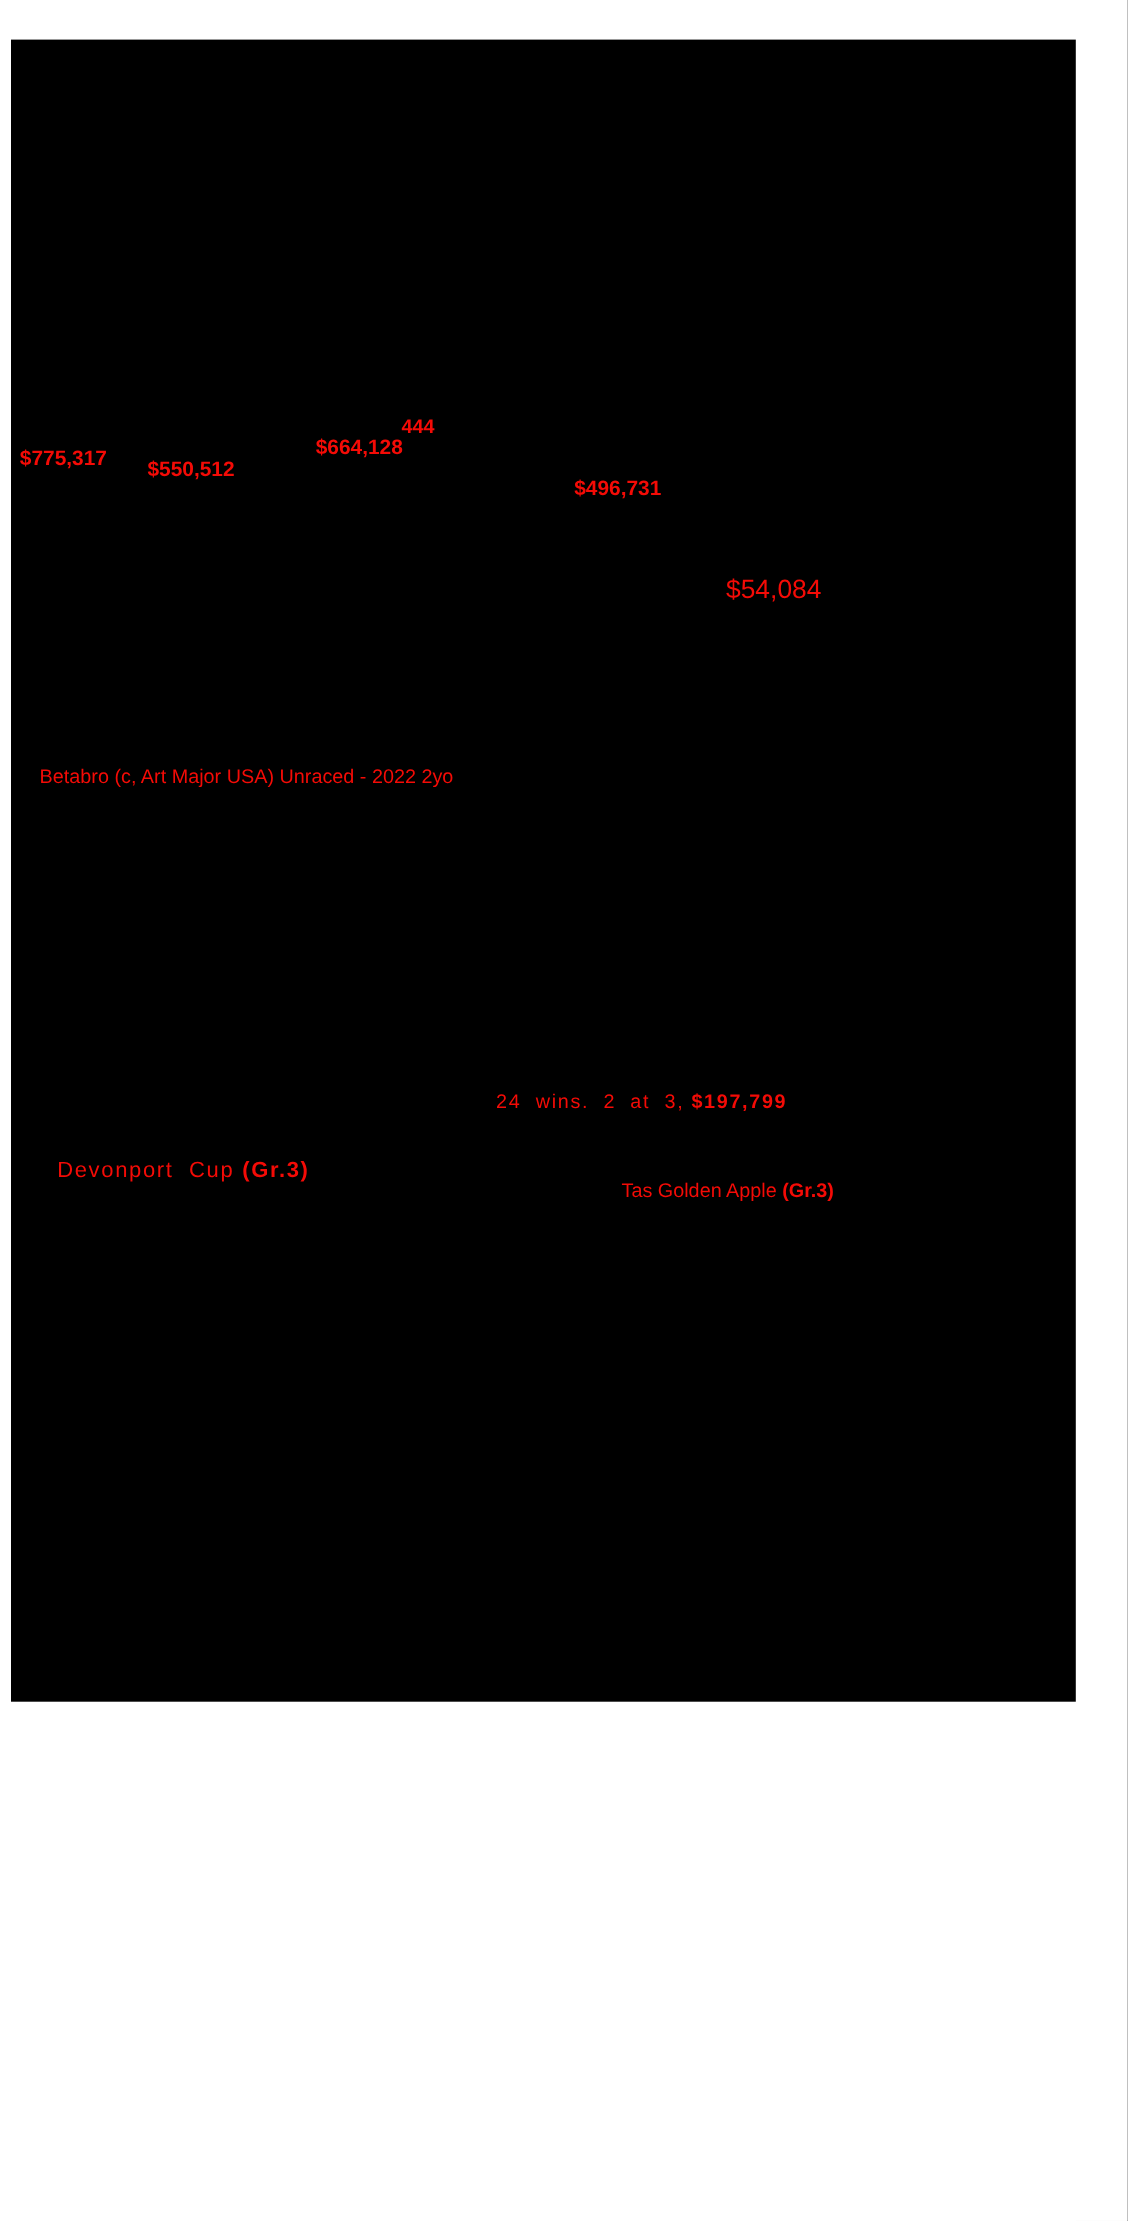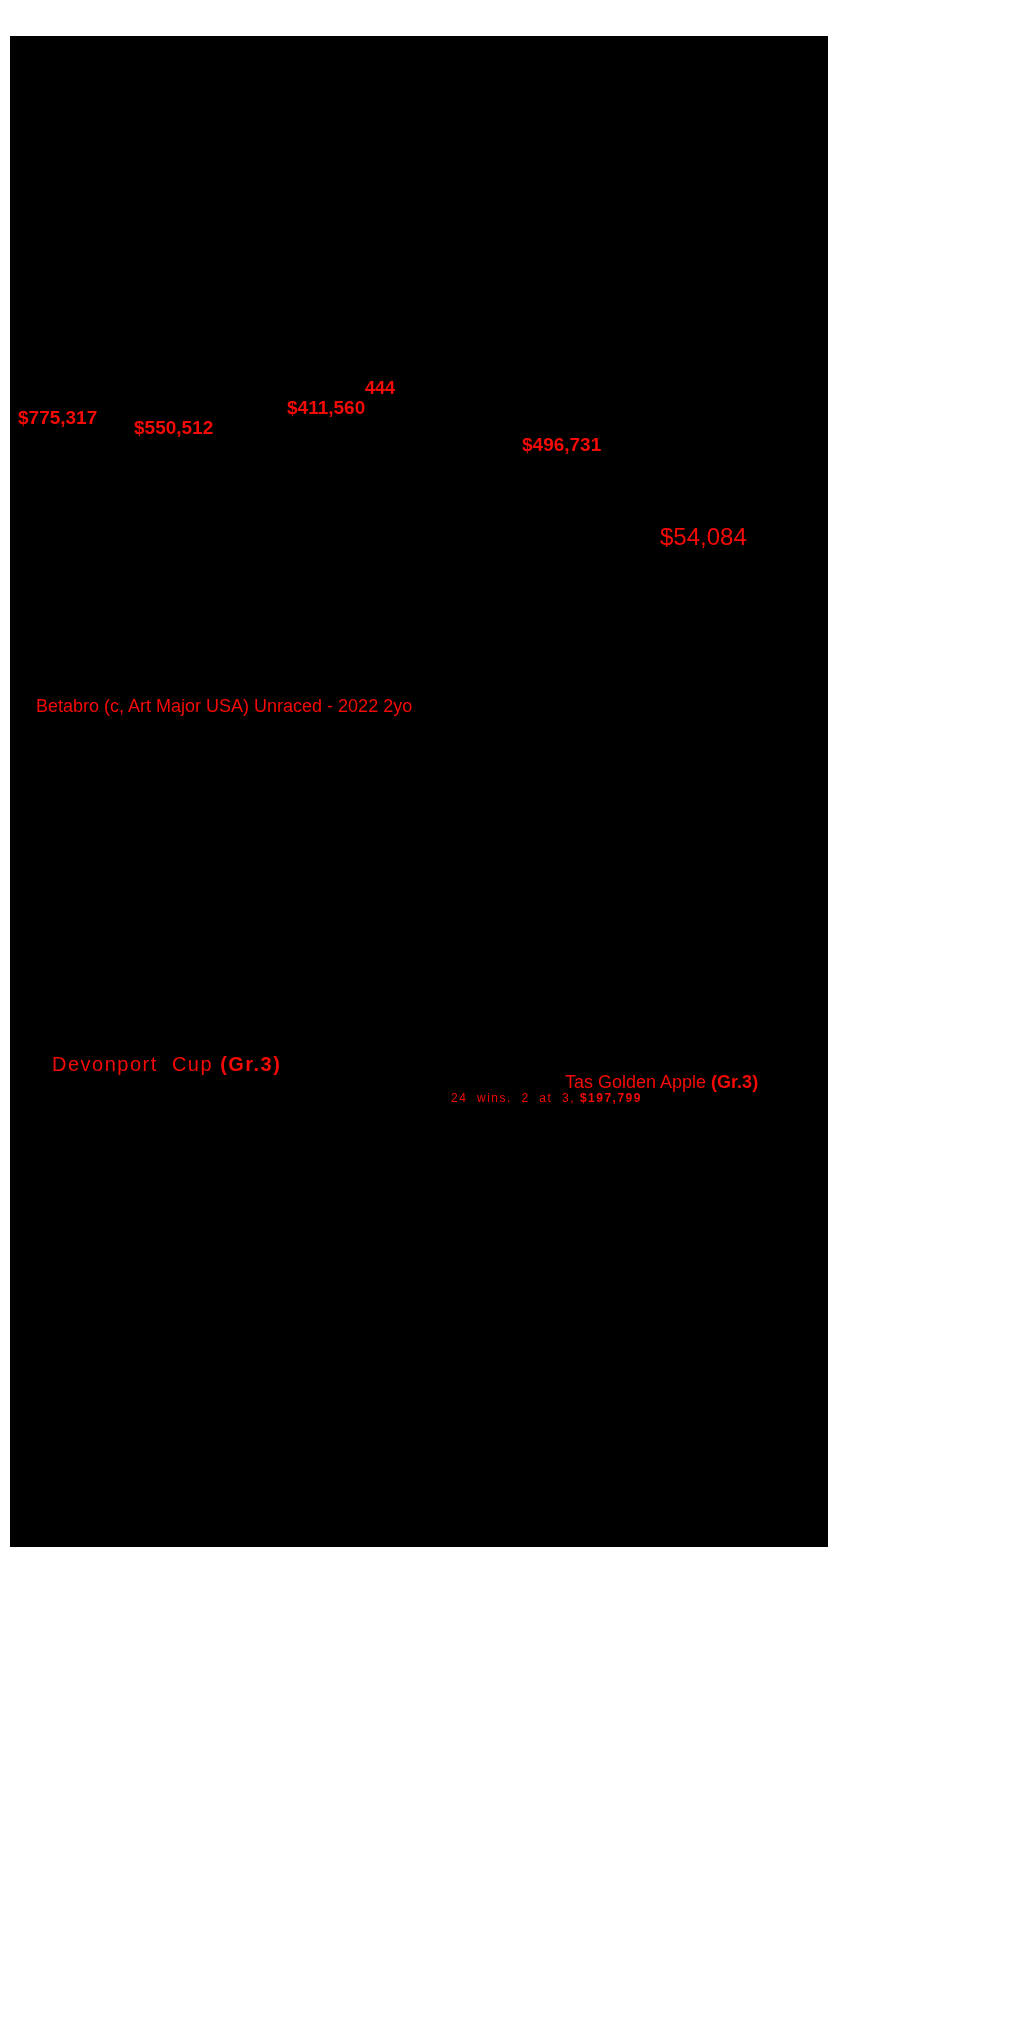--- a/index.html
+++ b/index.html
@@ -5,21 +5,21 @@
   html, body {
     margin: 0;
     padding: 0;
     background: #ffffff;
   }
   body {
     font-family: "Liberation Sans", sans-serif;
   }
   #page {
     position: relative;
-    width: 828px;
+    width: 978px;
     height: 2019px;
     background: #ffffff;
     overflow: hidden;
   }
   
   #canvas {
     position: absolute;
     left: 10px;
     top: 36px;
     width: 1003px;
@@ -37,35 +37,35 @@
   }
   
   #t-444      { left: 355px; top: 343px;  font-size: 18px; }
   #t-775317   { left: 8px;   top: 362px;  font-size: 19px; margin-top: 10px; }
   #t-562739   { left: 277px; top: 362px;  font-size: 19px; }
   #t-550512   { left: 80px;  top: 382px;  font-size: 19px; margin-left: 44px; }
   #t-496731   { left: 512px; top: 399px;  font-size: 19px; }
   #t-54084    { left: 650px; top: 489px;  font-size: 24px; }
   #t-betabro  { left: 26px;  top: 661px;  font-size: 18px; text-align: center; }
   #t-devonport{ left: 42px;  top: 1018px; font-size: 20px; text-align: center; }
-  #t-wins     { left: 441px; top: 1056px; font-size: 12px; text-align: right; }
+  #t-wins     { left: 441px; top: 956px; font-size: 18px; text-align: right; }
   #t-tasgolden{ left: 555px; top: 1037px; font-size: 18px; }
   .sp { letter-spacing: 1.5px; }
 </style>
 </head>
 <body>
 
 <div id="page">
   <div id="canvas">
 
     <span class="txt bold" id="t-444">444</span>
 
     <span class="txt bold" id="t-775317">$775,317</span>
 
-    <span class="txt bold" id="t-562739">$411,560</span>
+    <span class="txt bold" id="t-562739">$664,128</span>
 
     <span class="txt bold" id="t-550512">$550,512</span>
 
     <span class="txt bold" id="t-496731">$496,731</span>
 
     <span class="txt" id="t-54084">$54,084</span>
 
     <span class="txt" id="t-betabro">Betabro (c, Art Major USA) Unraced - 2022 2yo</span>
 
     <span class="txt sp" id="t-devonport"><span>Devonport  Cup </span><span class="bold">(Gr.3)</span></span>

